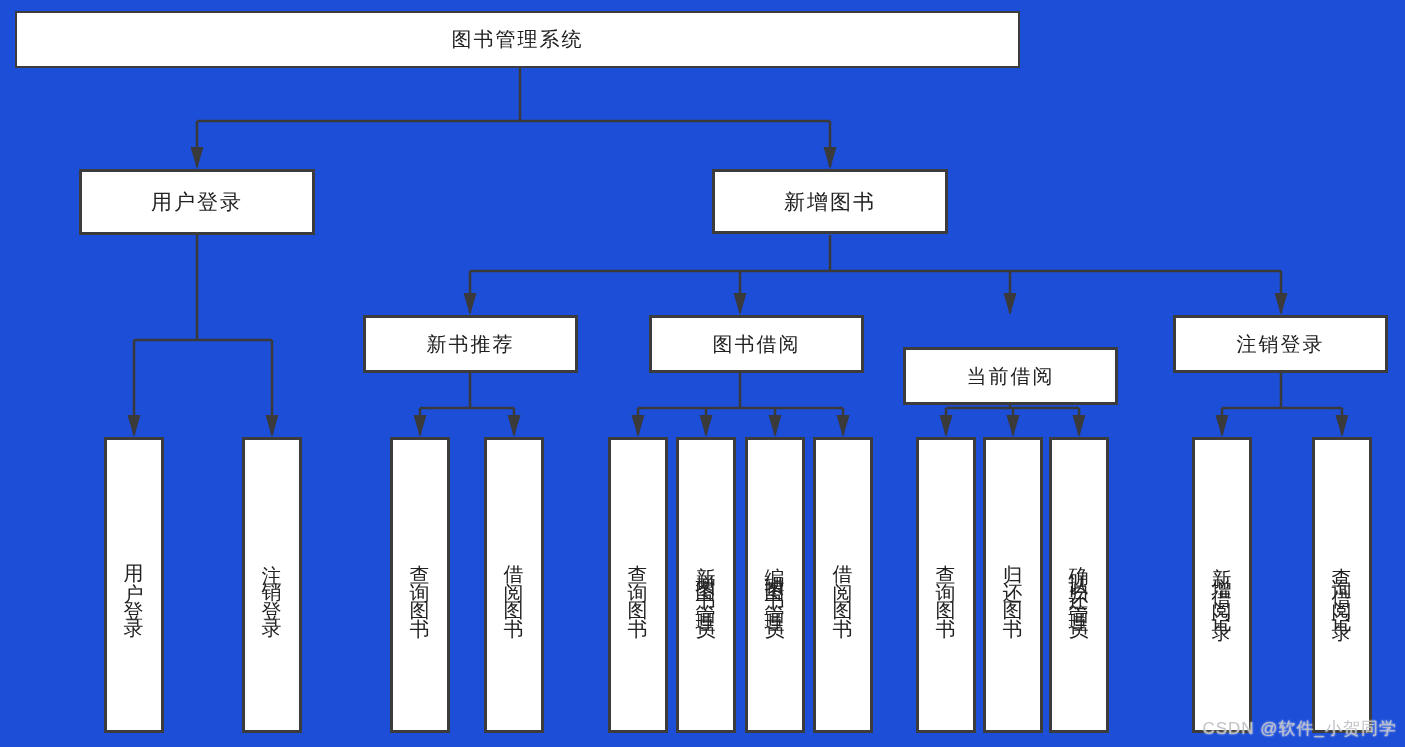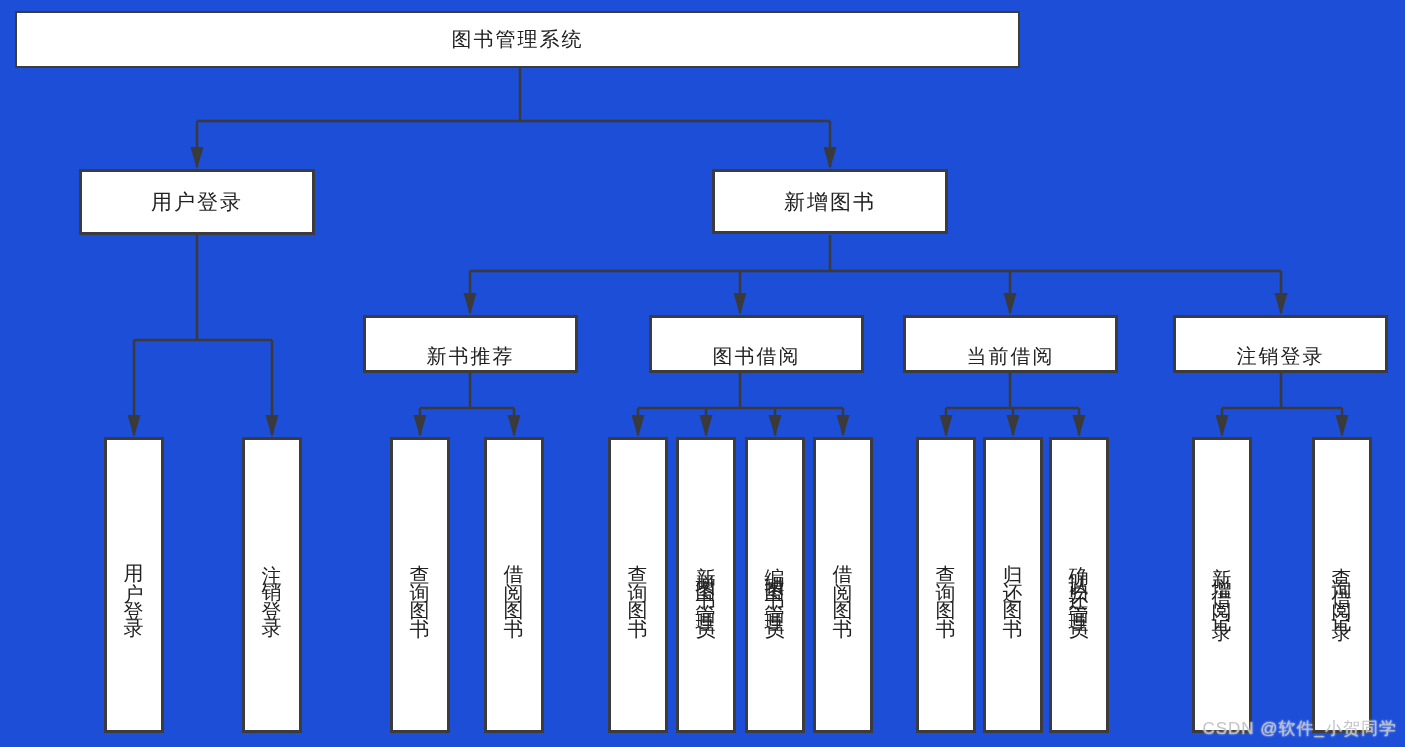--- a/index.html
+++ b/index.html
@@ -42,21 +42,20 @@
     top: 169px;
     width: 236px; height: 66px;
     font-size: 21px;
     letter-spacing: 2px;
   }
   .node.lvl3 {
     top: 315px;
     width: 215px; height: 58px;
     font-size: 20px;
     letter-spacing: 2px;
-    align-items: flex-end;
   }
   .node.leaf {
     top: 437px;
     width: 60px; height: 296px;
     font-size: 20px;
   }
   .vlabel {
     writing-mode: vertical-rl;
     text-orientation: mixed;
     white-space: nowrap;
@@ -129,21 +128,21 @@
   <div class="node lvl2" style="left:712px; height:65px;">
     <span>新增图书</span>
   </div>
 
   <div class="node lvl3" style="left:363px;">
     <span>新书推荐</span>
   </div>
   <div class="node lvl3" style="left:633px;margin-left:16px;">
     <span>图书借阅</span>
   </div>
-  <div class="node lvl3" style="left:903px;">
+  <div class="node lvl3" style="left:903px;margin-top:32px;">
     <span>当前借阅</span>
   </div>
   <div class="node lvl3" style="left:1173px;">
     <span>注销登录</span>
   </div>
 
   <div class="node leaf" style="left:104px;">
     <span class="vlabel" style="letter-spacing: 0.9em;">用户登录</span>
   </div>
   <div class="node leaf" style="left:242px;">

